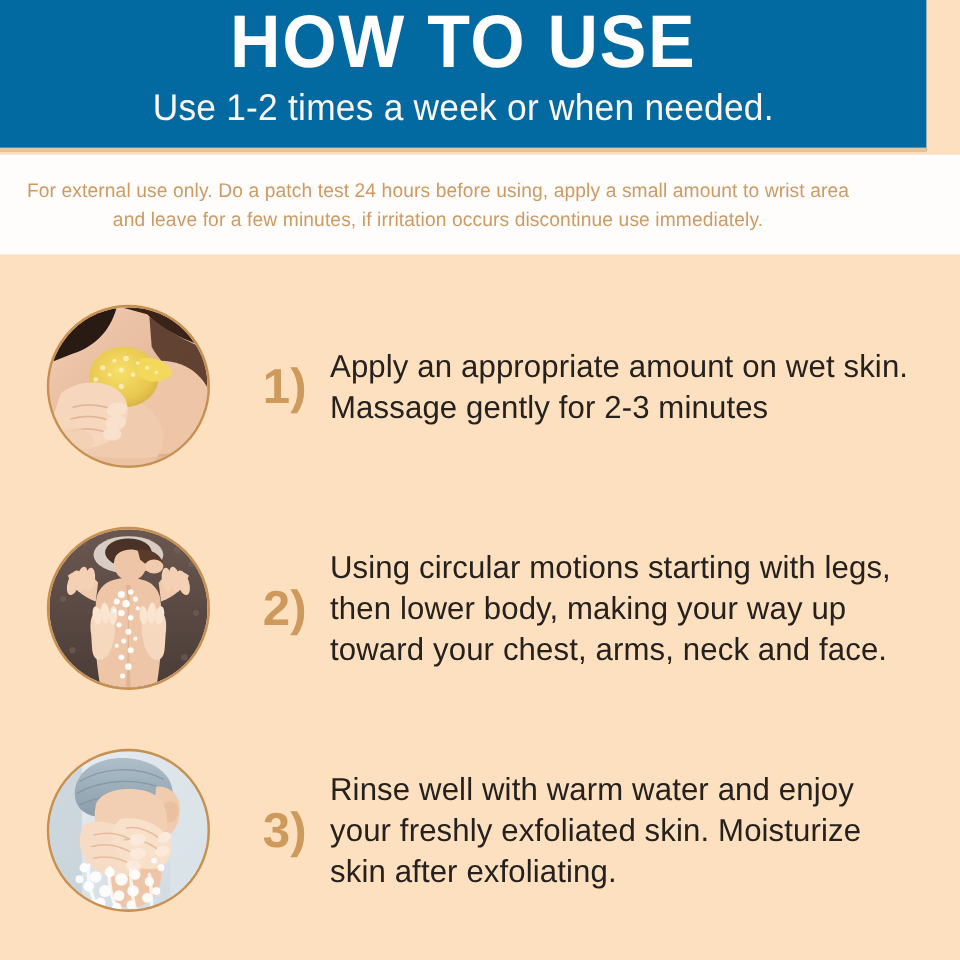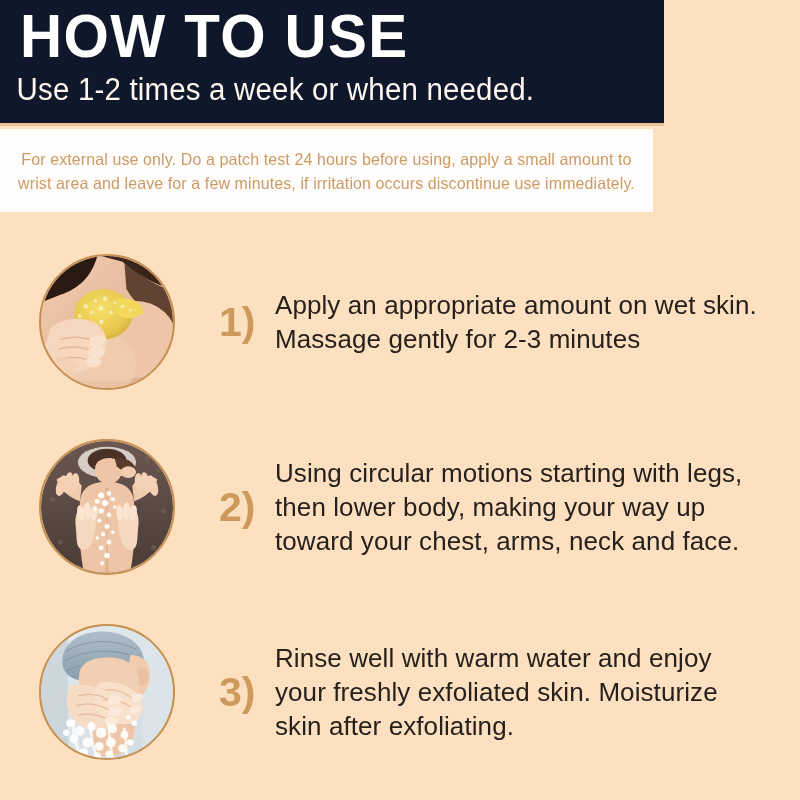--- a/index.html
+++ b/index.html
@@ -18,24 +18,24 @@
     position: relative;
     width: 800px;
     height: 800px;
     background: #fce0c0;
   }
 
   
   .header {
     position: absolute;
     left: 0; top: 0;
-    width: 664px;
+    width: 772px;
     height: 126px;
-    background: #0f172a;
-    text-align: left;
+    background: #0369a1;
+    text-align: center;
     overflow: hidden;
   }
   .header-rule {
     position: absolute;
     left: 0; bottom: 0;
     width: 800px;
     height: 3px;
     background: #e7c49a;
   }
   .title {
@@ -58,26 +58,26 @@
     font-weight: 400;
     line-height: 34px;
     letter-spacing: 0.2px;
     transform: scaleX(0.95);
   }
 
   
   .warning-band {
     position: absolute;
     left: 0; top: 129px;
-    width: 653px;
+    width: 800px;
     height: 83px;
     background: #fefdfb;
     display: flex;
     align-items: center;
-    justify-content: flex-end;
+    justify-content: flex-start;
   }
   .warning-text {
     width: 730px;
     margin: 0;
     text-align: center;
     color: #cd9a63;
     font-family: "Liberation Sans Narrow", "Liberation Sans", sans-serif;
     font-size: 16.5px;
     line-height: 24px;
     letter-spacing: 0.1px;

